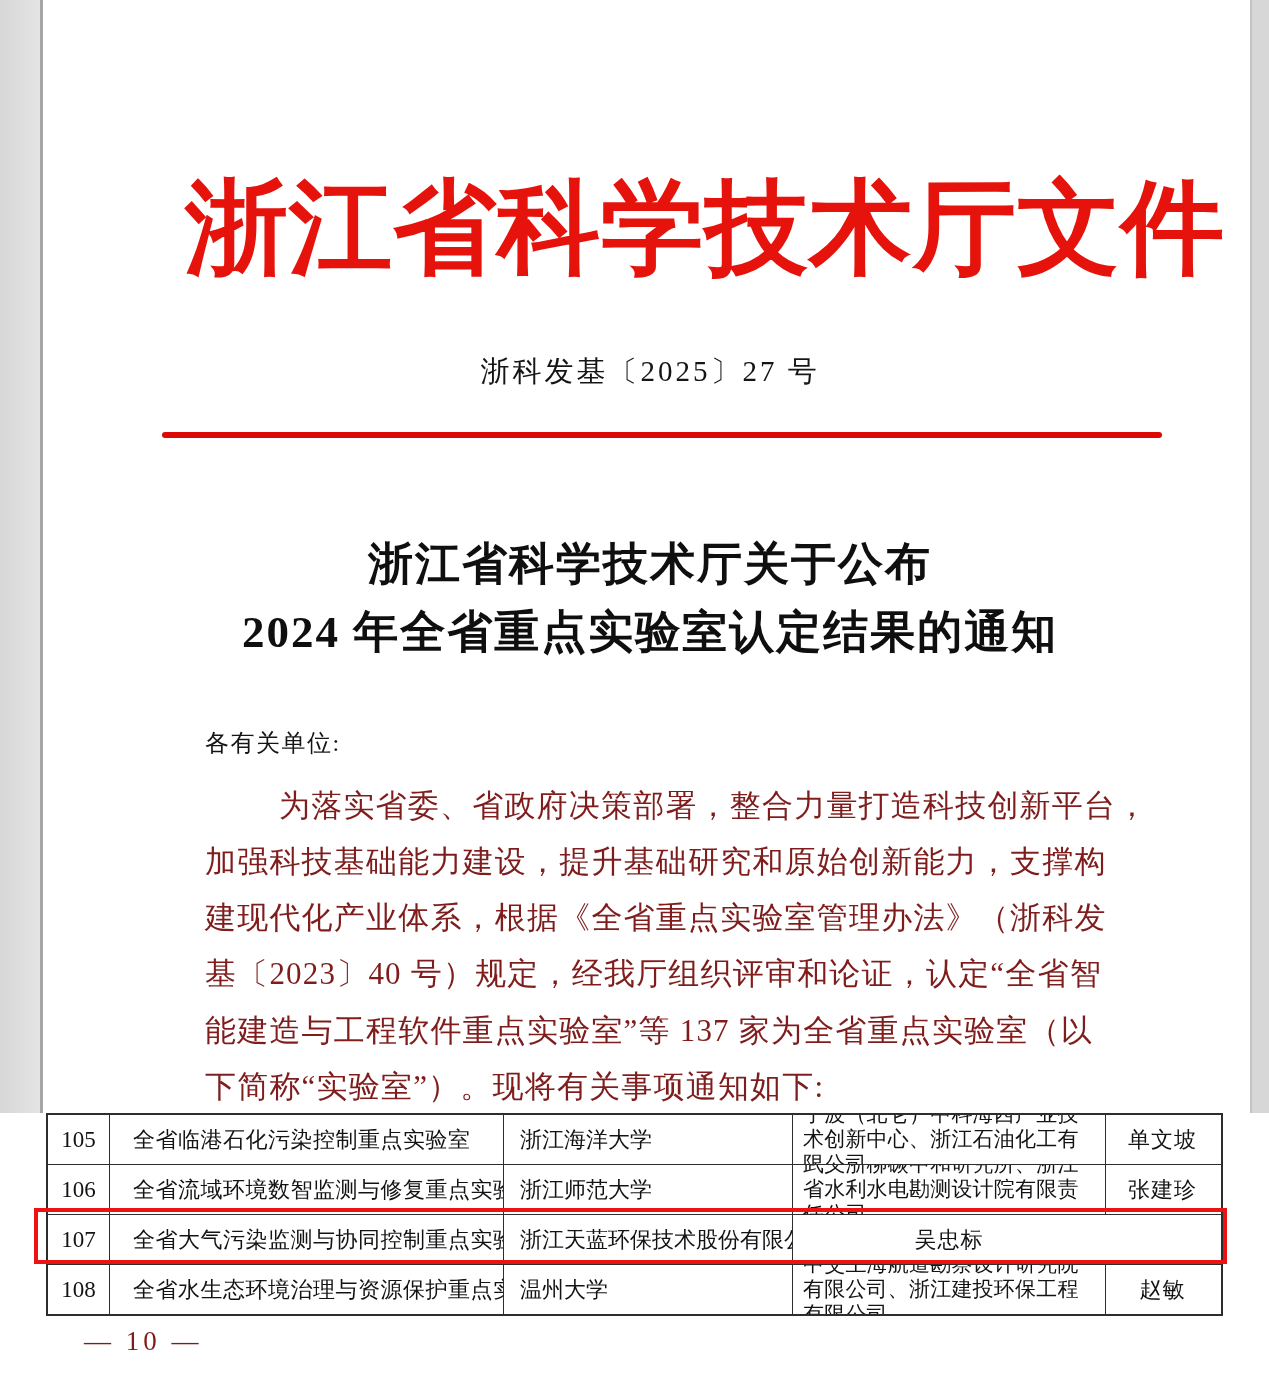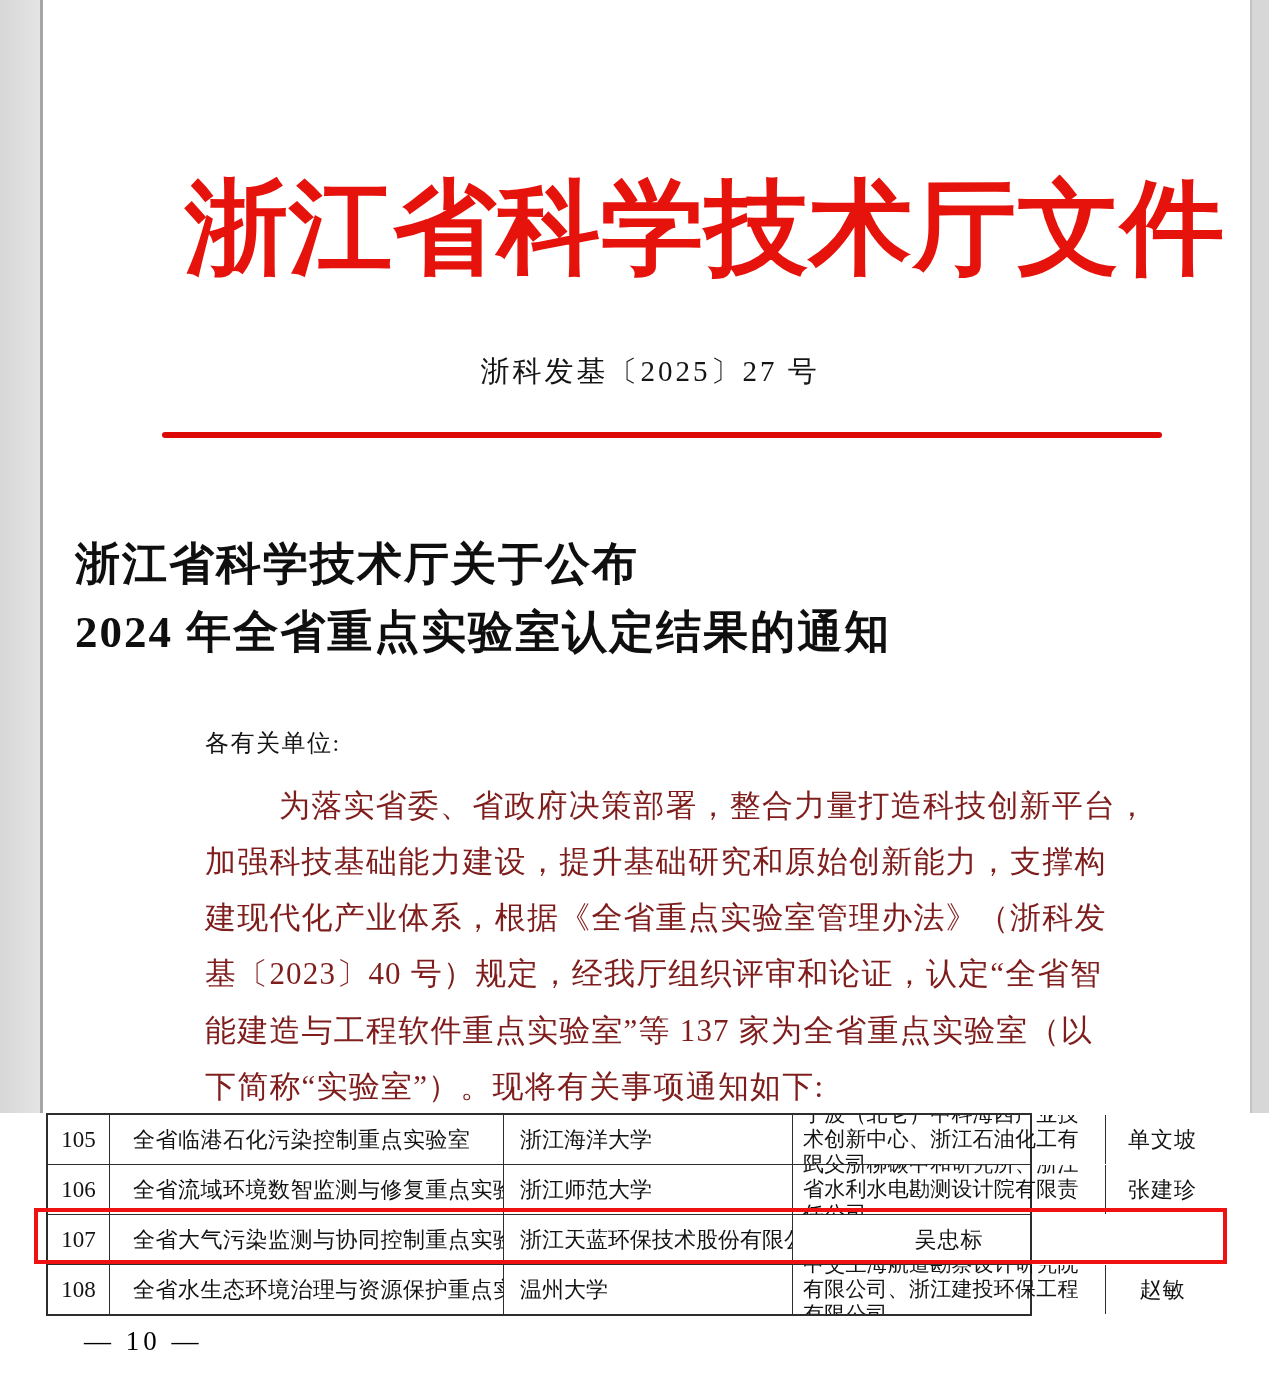--- a/index.html
+++ b/index.html
@@ -29,21 +29,21 @@
   }
   .doc-number{
     position:absolute;left:75px;top:352px;width:1150px;
     text-align:center;font-size:29px;letter-spacing:3px;
   }
   .red-rule{
     position:absolute;left:162px;top:432px;width:1000px;height:6px;
     background:#dc0905;border-radius:3px;
   }
   .notice-title{
-    position:absolute;left:75px;width:1150px;
+    position:absolute;left:75px;width:1150px;text-align:center;
     font-size:45px;font-weight:bold;letter-spacing:2px;color:#0f0f0f;
     white-space:nowrap;
   }
   .notice-title.l1{top:534px;}
   .notice-title.l2{top:602px;}
   .salutation{
     position:absolute;left:205px;top:727px;
     font-size:24px;letter-spacing:1.5px;
   }
   .body-line{
@@ -52,39 +52,39 @@
     color:#7f1d1d;
   }
   .body-line.i0{top:785px;padding-left:74px;}
   .body-line.i1{top:841px;}
   .body-line.i2{top:897px;}
   .body-line.i3{top:953px;}
   .body-line.i4{top:1010px;}
   .body-line.i5{top:1066px;}
   
   .doc-table{
-    position:absolute;left:46px;top:1113px;width:986px;
+    position:absolute;left:46px;top:1113px;width:1177px;
     border:2px solid #2d2d2d;box-sizing:border-box;background:#ffffff;
   }
   .t-row{display:grid;grid-template-columns:61px 394px 289px 313px 114px;height:49px;}
   .t-row + .t-row{border-top:1.5px solid #2d2d2d;}
   .t-cell{display:flex;align-items:center;overflow:hidden;box-sizing:border-box;color:#131313;}
   .t-cell + .t-cell{border-left:1.5px solid #2d2d2d;}
   .t-cell.c-num{justify-content:center;font-size:23px;}
   .t-cell.c-lab{padding-left:23px;font-size:22px;letter-spacing:0.5px;white-space:nowrap;}
   .t-cell.c-inst{padding-left:16px;font-size:22px;white-space:nowrap;}
   .t-cell.c-partners{padding:1px 6px 1px 10px;font-size:21px;line-height:25px;letter-spacing:0.2px;}
   .t-cell.c-director{justify-content:center;font-size:22px;letter-spacing:1px;}
   .highlight-box{
     position:absolute;left:34px;top:1208px;width:1193px;height:56px;
     border:4px solid #ee1212;box-sizing:border-box;background:transparent;
   }
   .page-number{
     position:absolute;left:84px;top:1326px;
-    font-size:27px;letter-spacing:4px;color:#000000;
+    font-size:27px;letter-spacing:4px;color:#7f1d1d;
   }
 </style>
 </head>
 <body>
 
 <div id="stage">
 
   <div class="margin-strip-left"></div>
   <div class="margin-strip-right"></div>
 

